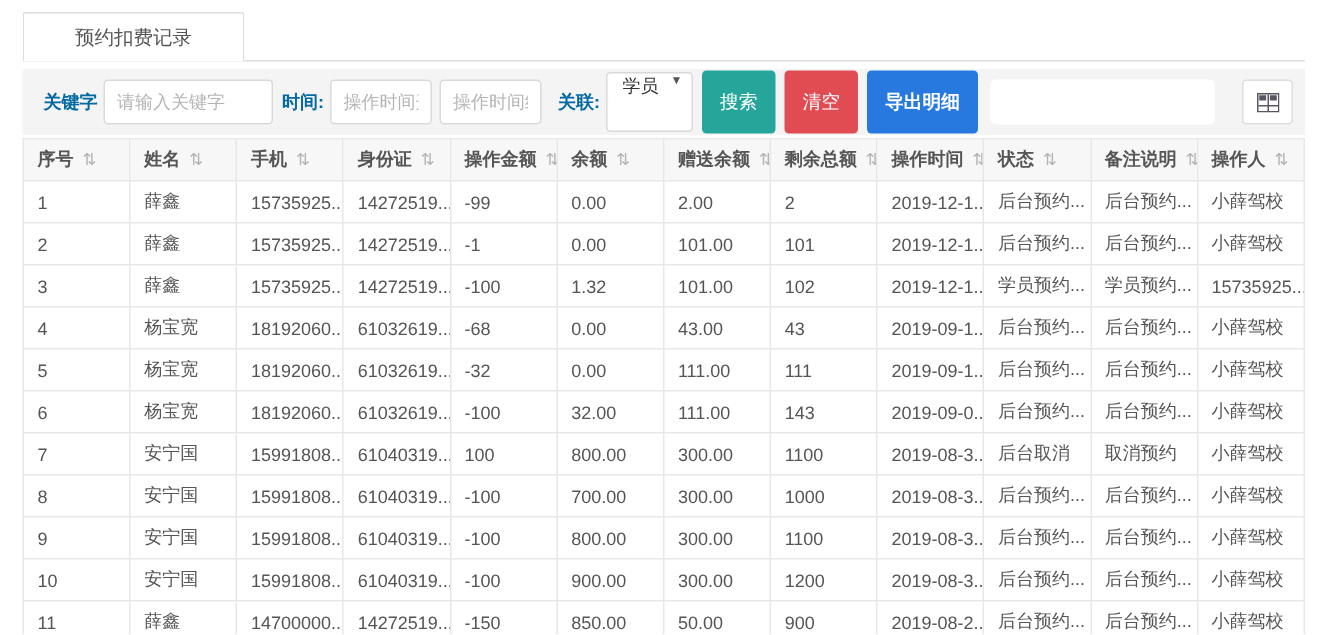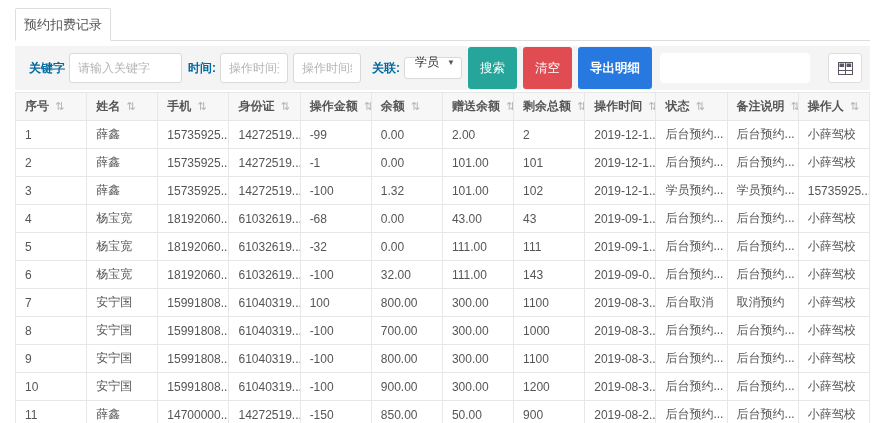--- a/index.html
+++ b/index.html
@@ -3,34 +3,34 @@
 <meta charset="utf-8">
 <style>
   * { box-sizing: border-box; }
   html,body { margin:0; padding:0; background:#fff; }
   body { font-family:"Liberation Sans","DejaVu Sans",sans-serif; }
   .page { width:885px; height:423px; overflow:hidden; background:#fff; position:relative; }
 
   
   .tabs-row { margin:8px 15px 0 15px; border-bottom:1px solid #ddd; display:flex; height:33px; }
   .tab { background:#fff; border:1px solid #ddd; border-bottom:1px solid #fff; margin-bottom:-1px;
-         padding:0 8px; font-size:13px; color:#555; display:flex; align-items:center;
+         padding:0 34px; font-size:13px; color:#555; display:flex; align-items:center;
          border-radius:2px 2px 0 0; cursor:pointer; }
 
   
   .filter-bar { margin:5px 15px 0 15px; background:#f4f4f4; padding:7px 8px; display:flex;
                 align-items:center; height:44px; }
   .flabel { font-size:12px; font-weight:bold; color:#0369a1; margin:0 4px 0 6px; white-space:nowrap; }
   .finput { height:30px; border:1px solid #d9d9d9; border-radius:3px; padding:0 8px; font-size:12px;
             color:#701a75; background:#fff; outline:none; }
   .finput::placeholder { color:#b5b5b5; }
   .kw { width:113px; }
   .time { width:68px; margin-right:5px; }
-  .select-box { width:58px; height:22px; background:#fff; border:1px solid #d9d9d9; border-radius:3px;
-                display:flex; align-items:center; justify-content:space-between; padding:0 6px 12px 10px;
+  .select-box { width:58px; height:40px; background:#fff; border:1px solid #d9d9d9; border-radius:3px;
+                display:flex; justify-content:space-between; padding:0 6px 12px 10px;
                 font-size:12px; color:#333; cursor:pointer; }
   .select-box .caret { font-size:8px; color:#555; }
   .btn { height:42px; padding:5px 12px; border:none; border-radius:3px; color:#fff; font-size:12.5px;
          margin-left:6px; cursor:pointer; white-space:nowrap; }
   .btn.teal { background:var(--search-button,#26a69a); }
   .btn.red  { background:var(--clear-button,#e14c53); }
   .btn.blue { background:var(--export-button,#2779e0);font-weight:bold; }
   .table-search { height:30px; width:150px; border:none; border-radius:4px; background:#fff;
                   margin-left:8px; padding:0 8px; font-size:12px; color:#555; outline:none; flex-shrink:1; }
   .icon-btn { margin-left:auto; width:34px; height:30px; background:#fff; border:1px solid #ddd;

